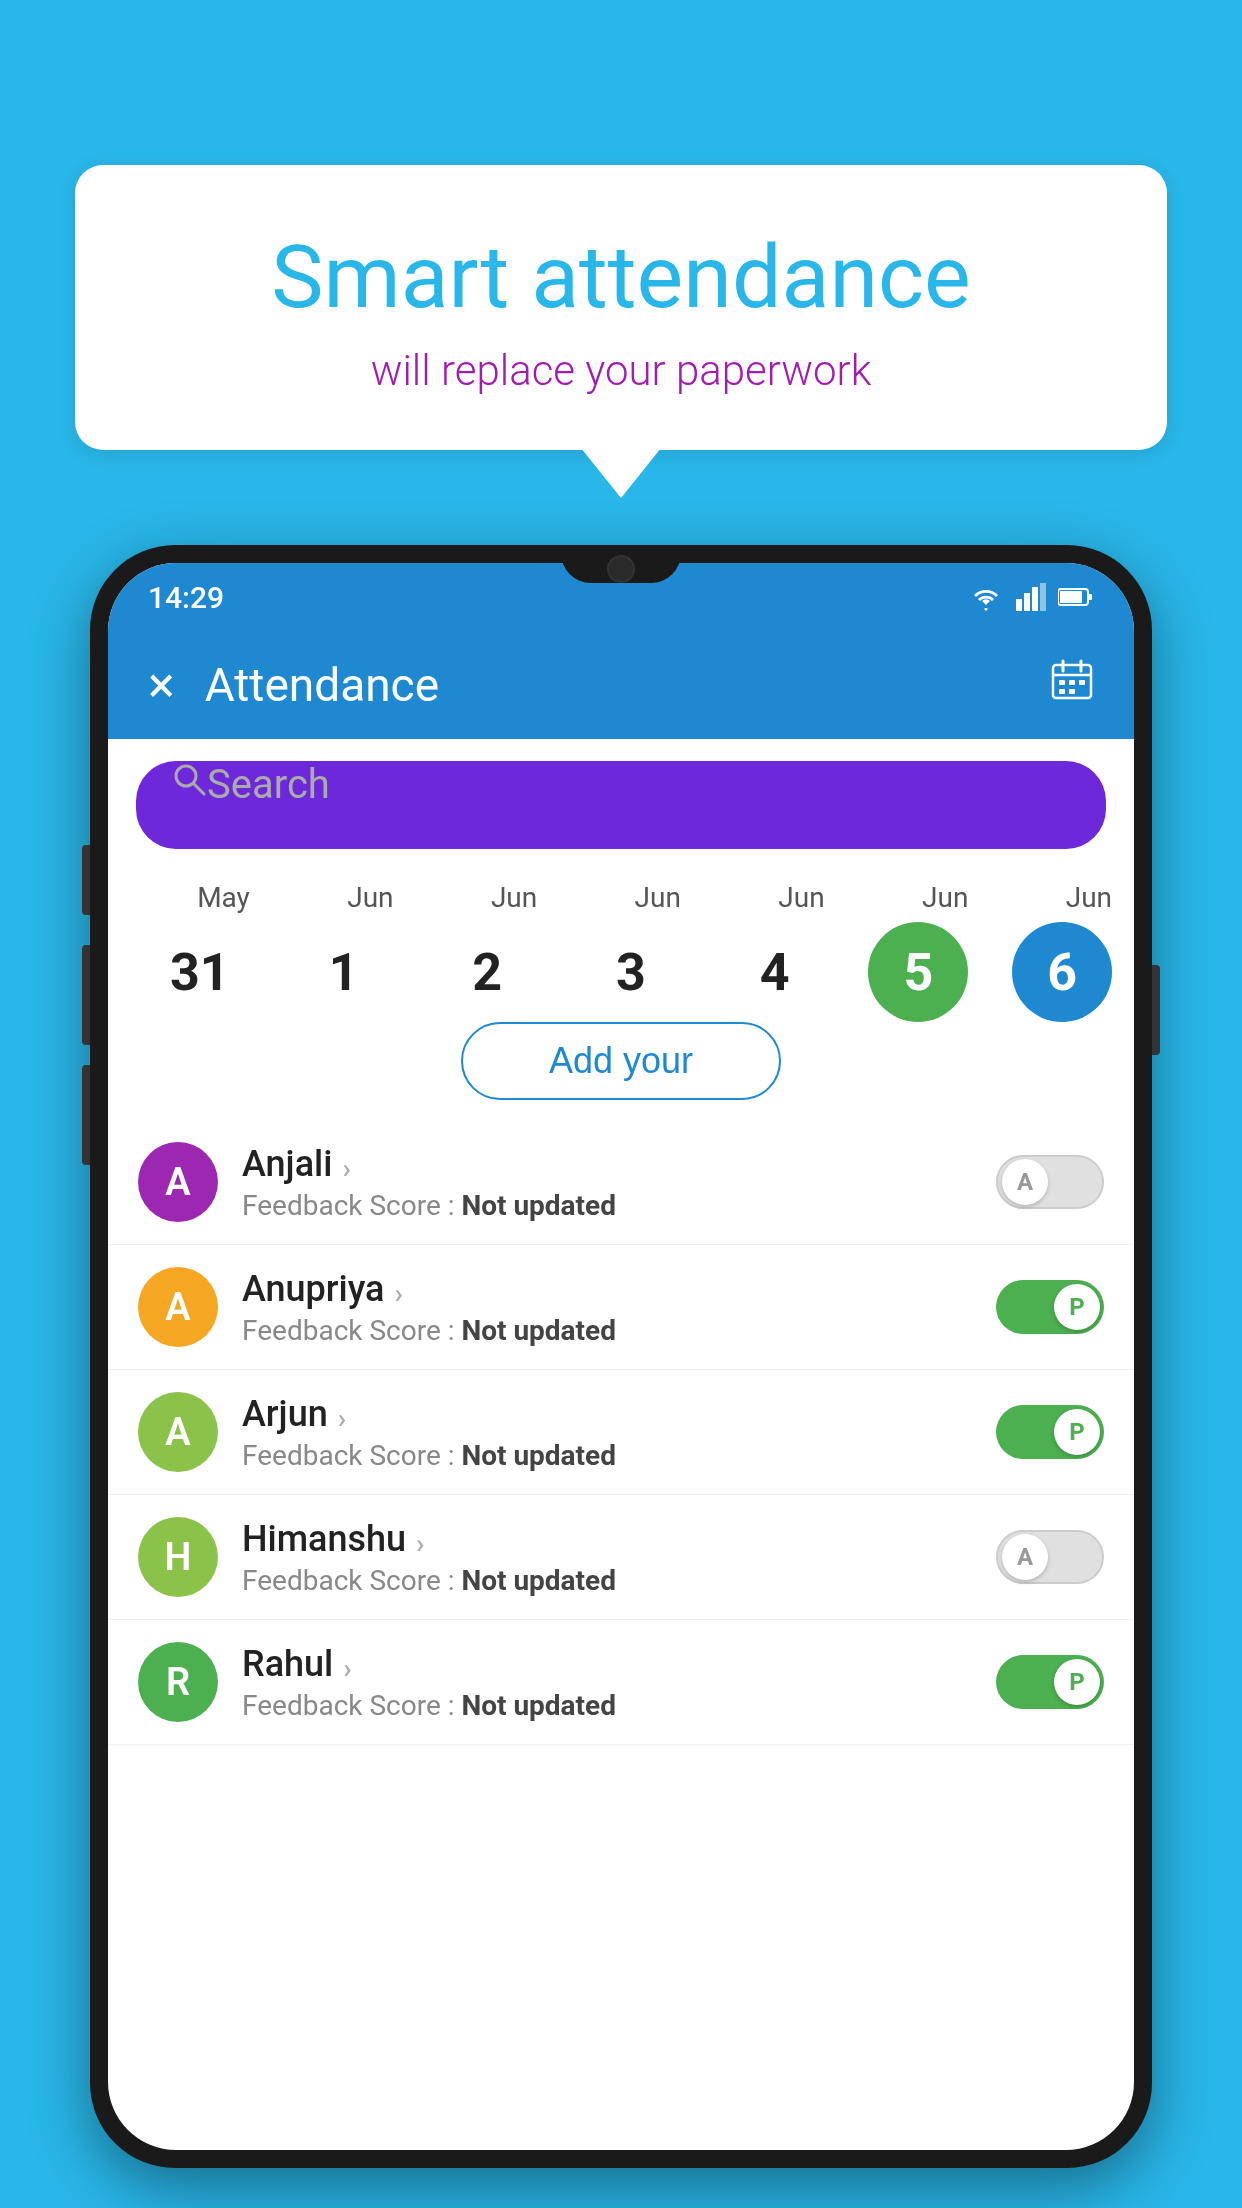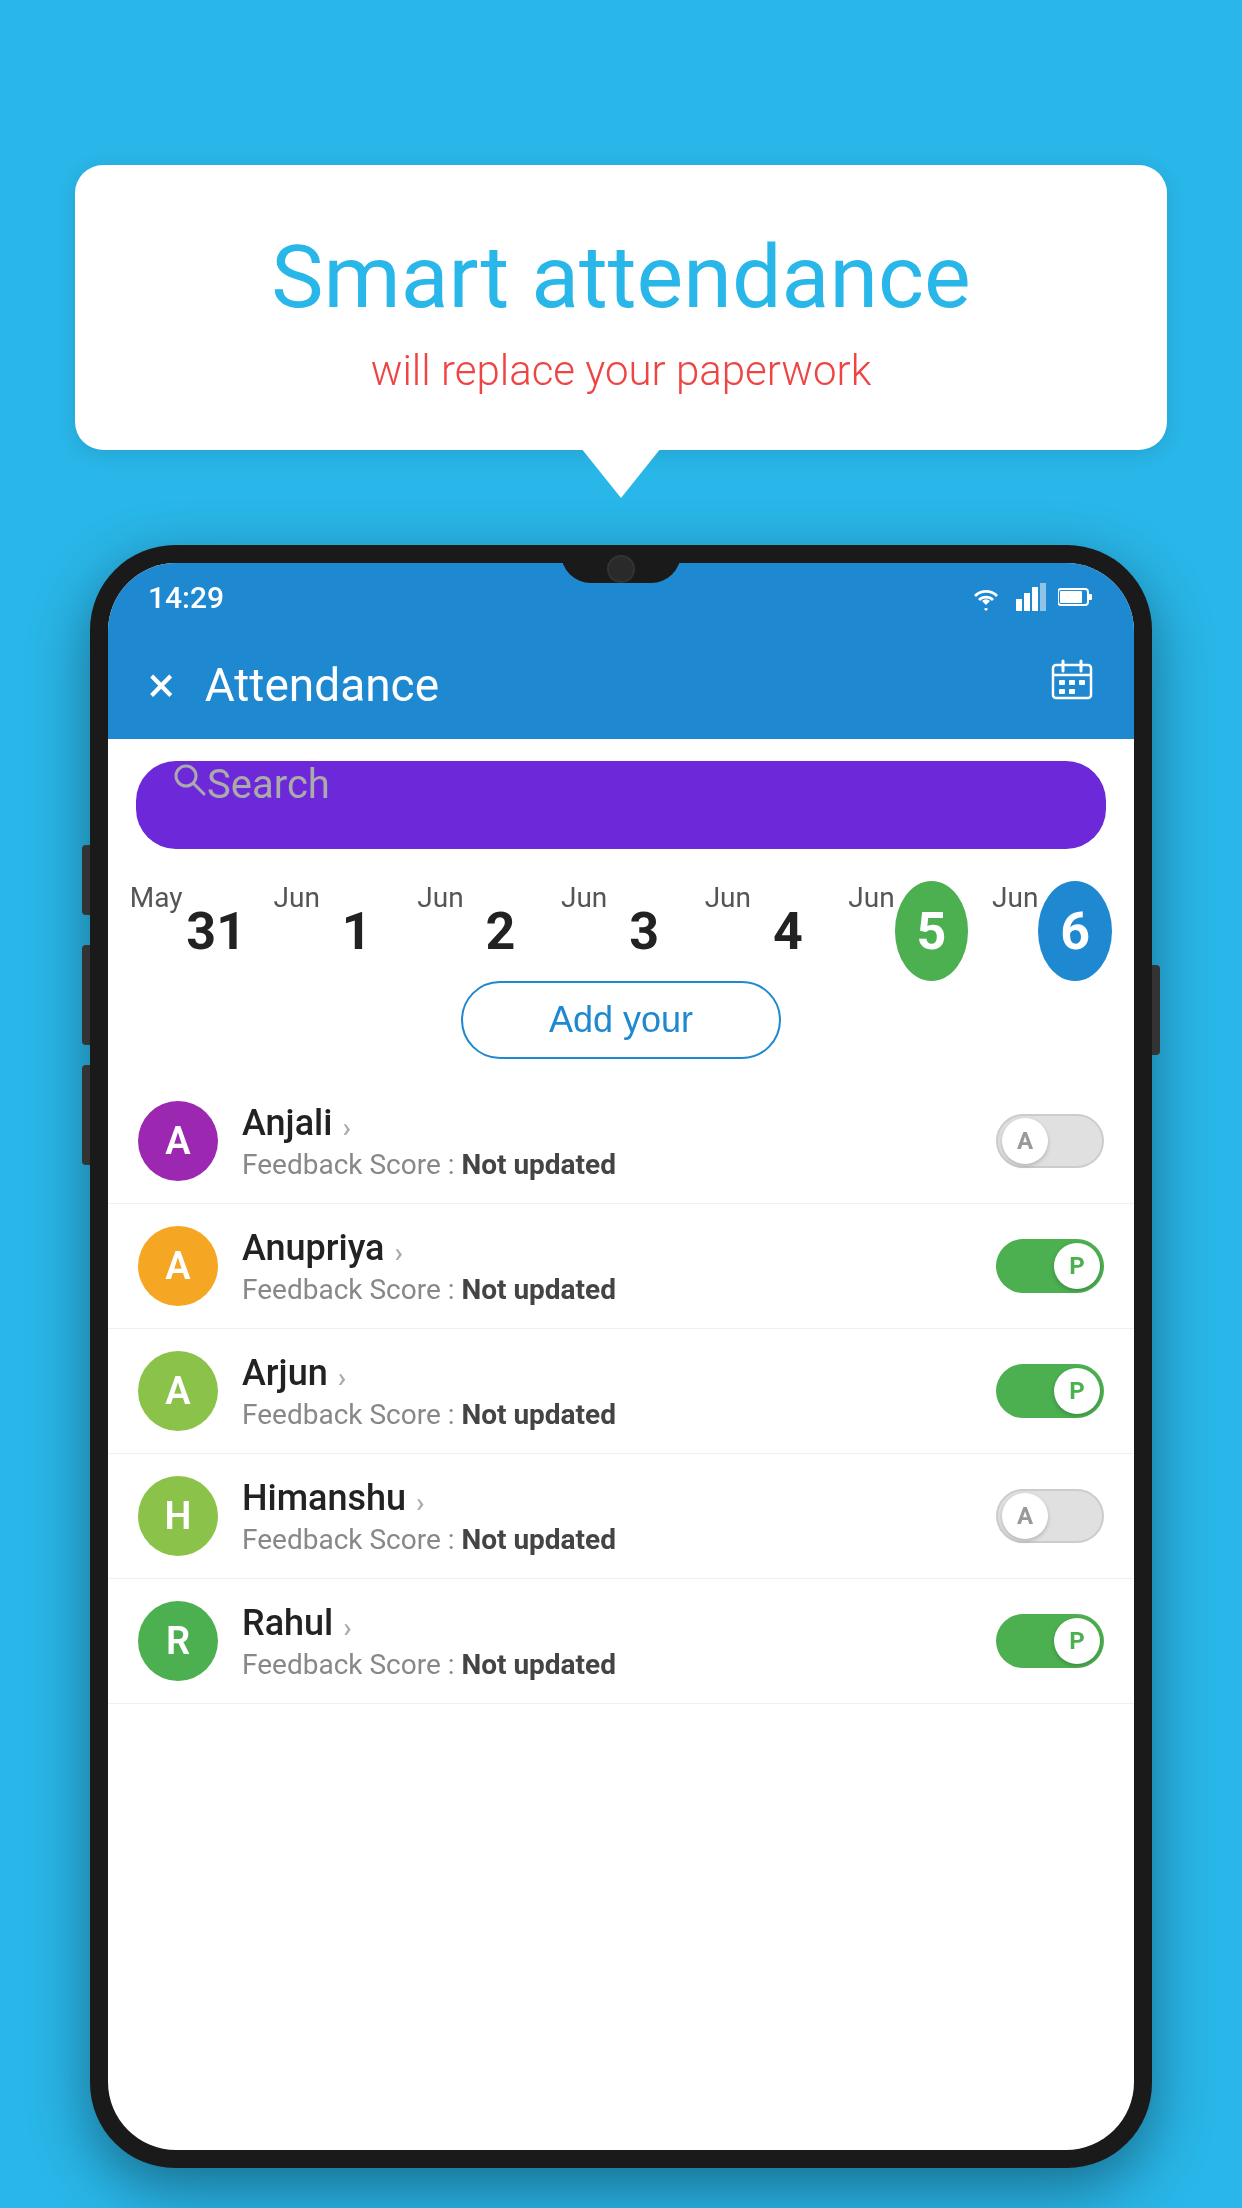--- a/index.html
+++ b/index.html
@@ -40,21 +40,21 @@
     }
 
     .bubble-title {
       color: #29b6e8;
       font-size: 88px;
       font-weight: 400;
       margin-bottom: 18px;
     }
 
     .bubble-subtitle {
-      color: #ef4444;
+      color: #a21caf;
       font-size: 42px;
       font-weight: 300;
     }
 
     
     .phone-frame {
       position: absolute;
       top: 545px;
       left: 90px;
       right: 90px;
@@ -179,22 +179,22 @@
     
     .date-strip {
       display: flex;
       align-items: center;
       padding: 10px 10px 0;
       justify-content: space-around;
     }
 
     .date-item {
       display: flex;
-      flex-direction: row;
-      align-items: flex-start;
+      flex-direction: column;
+      align-items: flex-end;
       width: 120px;
     }
 
     .date-month {
       font-size: 28px;
       color: #555;
       font-weight: 400;
       margin-bottom: 8px;
     }
 

